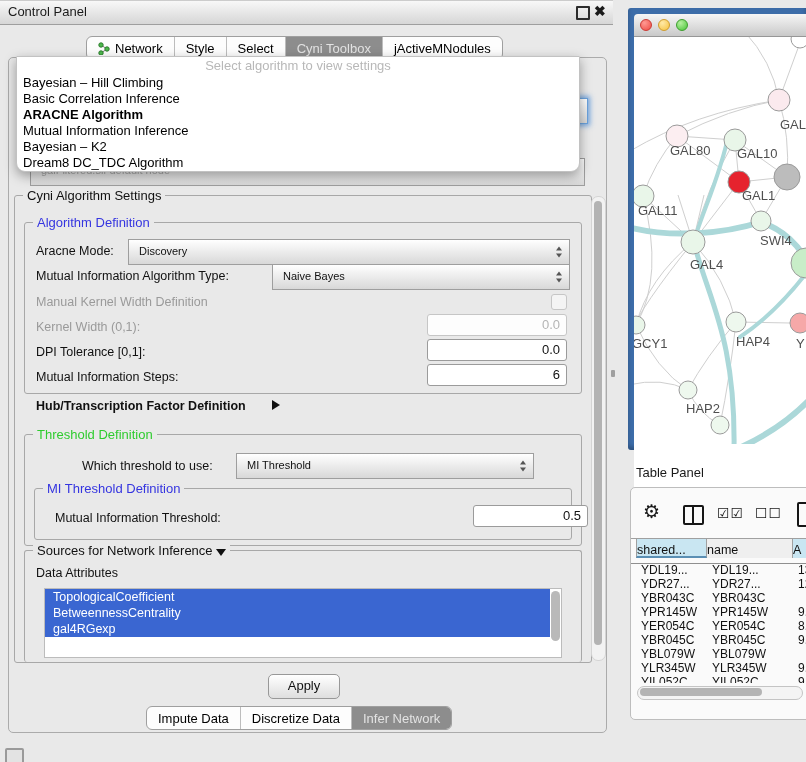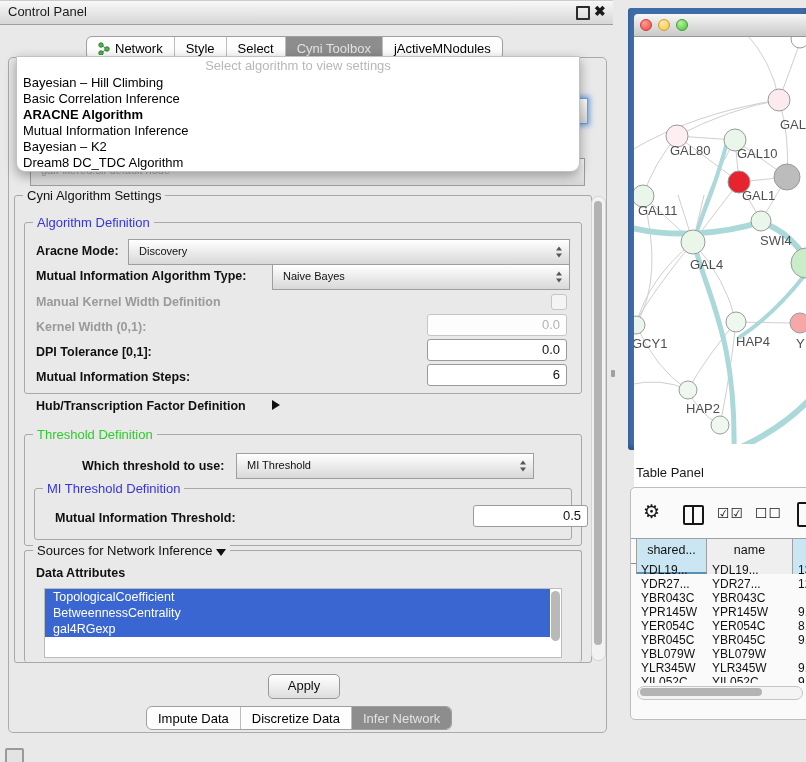--- a/index.html
+++ b/index.html
@@ -66,21 +66,21 @@
     border:1px solid #6ba2dc;box-shadow:0 0 5px 2px rgba(90,150,220,0.8);}
   .combo-hidden-table{left:30px;top:158px;width:553px;height:26px;z-index:1;color:#a8a8a8;}
   .combo-hidden-table .val{color:#a8a8a8;}
 
   
   .group{border:1px solid #a8a8a8;border-radius:3px;}
   .legend{position:absolute;top:-8px;left:8px;background:#e9e9e9;padding:0 4px;font-size:13px;white-space:nowrap;}
   .legend.blue{color:#3535e0;}
   .legend.green{color:#2fcc2f;}
 
-  .lbl{font-size:12.5px;font-weight:bold;color:#111;white-space:nowrap;}
+  .lbl{font-size:12.5px;font-weight:normal;color:#111;white-space:nowrap;}
   .lbl.gray{color:#9a9a9a;}
 
   .field{
     background:#ffffff;border:1px solid #9b9b9b;border-radius:3px;
     font-size:13px;text-align:right;line-height:20px;padding-right:6px;box-sizing:border-box;
   }
   .field.disabled{background:#fdfdfd;border-color:#c6c6c6;color:#b4b4b4;}
 
   .checkbox{width:14px;height:14px;background:#f4f4f4;border:1px solid #c6c6c6;border-radius:3px;}
 
@@ -132,21 +132,21 @@
   .tp-icon{position:absolute;color:#161616;}
   .gear{left:12px;top:12px;font-size:19px;font-family:"DejaVu Sans",sans-serif;}
   .colbrowser{left:52px;top:17px;width:17px;height:16px;border:2px solid #161616;border-radius:2px;}
   .colbrowser::after{content:"";position:absolute;left:7px;top:0;width:2px;height:16px;background:#161616;}
   .cbpair{font-family:"DejaVu Sans",sans-serif;font-size:14px;letter-spacing:1px;}
   .checked-pair{left:86px;top:17px;}
   .unchecked-pair{left:124px;top:17px;}
   .doc-icon{left:166px;top:14px;width:16px;height:21px;border:2px solid #161616;border-radius:2px;}
 
   .thead{position:absolute;left:0px;top:50px;width:200px;height:24px;border-top:1px solid #a0a0a0;border-bottom:1px solid #8f8f8f;}
-  .th{position:absolute;top:0;height:35px;line-height:23px;text-align:center;font-size:12.5px;color:#111;
+  .th{position:absolute;top:0;height:19px;line-height:23px;text-align:left;font-size:12.5px;color:#111;
       border-right:1px solid #a0a0a0;box-sizing:border-box;}
   .th.c0{left:5px;width:71px;background:#c9e6f2;border-left:1px solid #a0a0a0;border-bottom:2px solid #5b8fb4;}
   .th.c1{left:76px;width:86px;background:#efefef;}
   .th.c2{left:162px;width:45px;background:#c9e6f2;}
   .tbody{position:absolute;left:5px;top:75px;width:200px;height:120px;overflow:hidden;}
   .trow{position:relative;height:14px;}
   .tc{position:absolute;top:0;font-size:12px;color:#111;white-space:nowrap;}
   .tc.c0{left:5px;}
   .tc.c1{left:76px;}
   .tc.c2{left:162px;}

